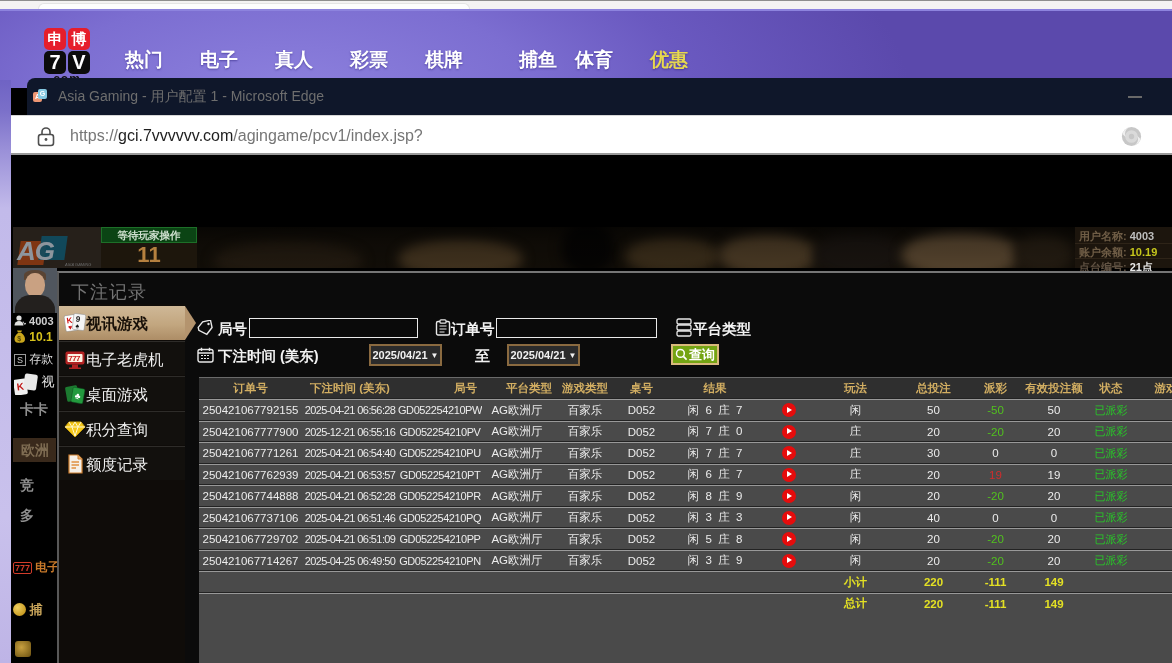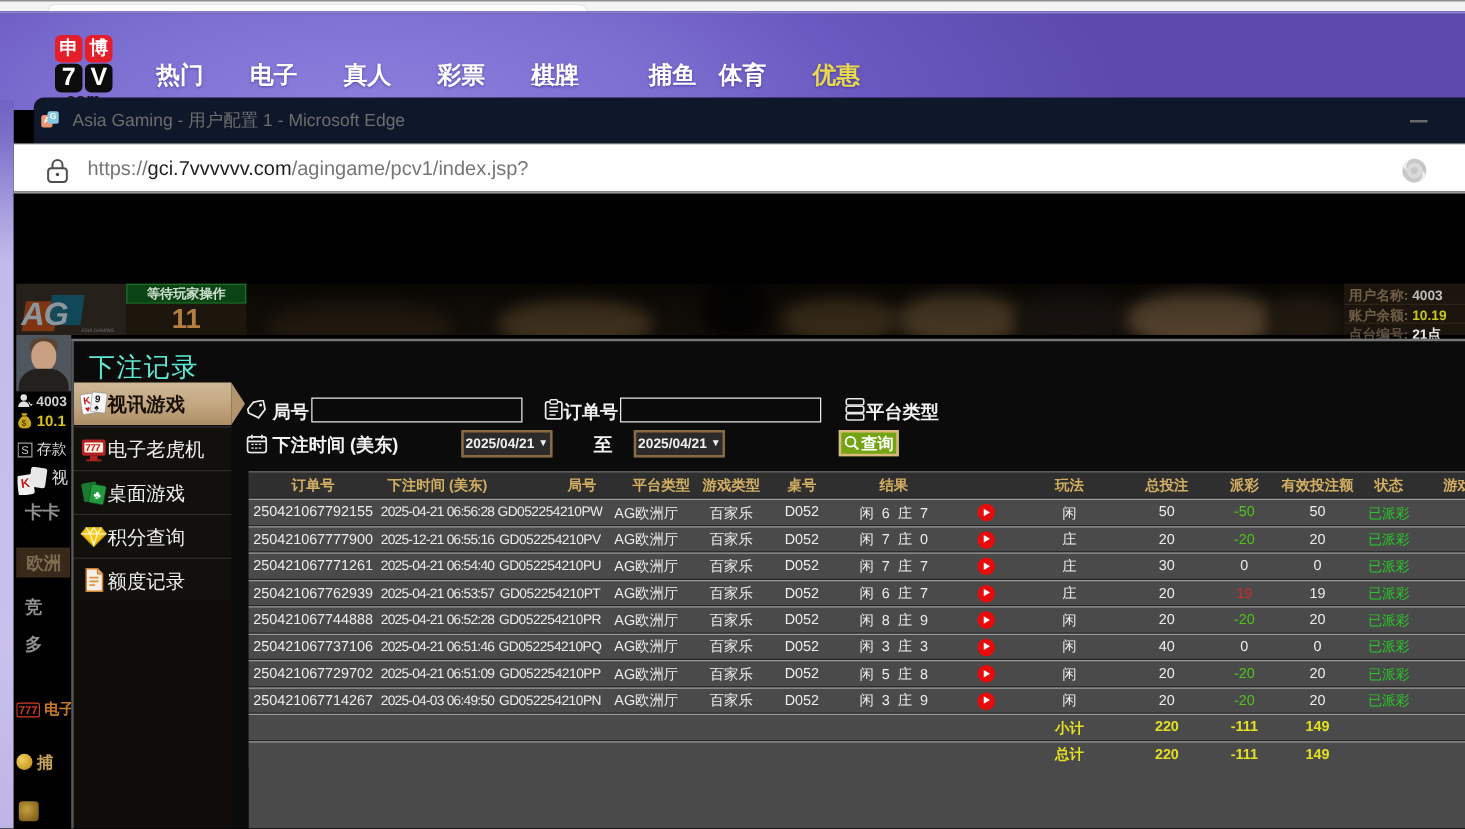--- a/index.html
+++ b/index.html
@@ -45,21 +45,21 @@
 .urow { position:absolute; left:4px; white-space:nowrap; color:#6f5d46; }
 .urow b { color:#bdbdbd; }
 
 .lefty { position:absolute; color:#8a8a8a; white-space:nowrap; overflow:hidden; }
 #portrait { left:2px; top:113px; width:44px; height:45px; background:#50565e; overflow:hidden; }
 #face { position:absolute; left:12px; top:5px; width:20px; height:24px; border-radius:48%; background:#c9a182; }
 #hair { position:absolute; left:11px; top:2px; width:22px; height:10px; border-radius:50% 50% 0 0; background:#5a4433; }
 #suit { position:absolute; left:2px; top:27px; width:40px; height:18px; border-radius:40% 40% 0 0/80% 80% 0 0; background:#23201e; }
 
 #panel { left:46px; top:116px; width:1116px; height:392px; background:#0b0b0b; border-top:2px solid #767676; border-left:2px solid #585858; overflow:hidden; }
-#ptitle { position:absolute; left:12px; top:7px; font-size:21px; color:#5eead4; letter-spacing:1px; }
+#ptitle { position:absolute; left:12px; top:7px; font-size:18px; color:#737373; letter-spacing:1px; }
 #sidebar { position:absolute; left:0; top:31px; width:126px; height:359px; background:#0f0c09; }
 .mitem { position:absolute; left:0; width:126px; height:34px; background:#12100d; border-top:1px solid #2e2c29; }
 .mitem .mi { position:absolute; left:4px; top:5px; }
 .mitem .mt { position:absolute; left:27px; top:8px; font-size:15.5px; color:#efefef; }
 #mit1 { background:linear-gradient(180deg,#cfb897 0%,#c2a67f 55%,#ad8d66 100%); border-top:none; }
 #mit1 .mt { color:#181008; font-weight:bold; }
 #arrow1 { position:absolute; left:126px; top:0; width:0; height:0; border-left:11px solid #b4946e; border-top:17px solid transparent; border-bottom:17px solid transparent; }
 
 .flabel { position:absolute; font-size:14.5px; font-weight:bold; color:#f2f2f2; }
 .finput { position:absolute; height:20px; background:#0a0a0a; border:1.3px solid #eaeaea; }
@@ -89,21 +89,21 @@
   <div class="abs" id="nav">
     <div class="redsq" style="left:44px; top:17px;">申</div>
     <div class="redsq" style="left:68px; top:17px;">博</div>
     <div class="blksq" style="left:44px; top:40px;">7</div>
     <div class="blksq" style="left:68px; top:40px;">V</div>
     <div id="logocom">com</div>
     <div class="navitem" style="left:106px;">热门</div>
     <div class="navitem" style="left:181px;">电子</div>
     <div class="navitem" style="left:256px;">真人</div>
     <div class="navitem" style="left:331px;">彩票</div>
-    <div class="navitem" style="left:406px;text-decoration:underline;">棋牌</div>
+    <div class="navitem" style="left:406px;">棋牌</div>
     <div class="navitem" style="left:481px;text-align:right;">捕鱼</div>
     <div class="navitem" style="left:556px;">体育</div>
     <div class="navitem" style="left:631px; color:#e8d94e;">优惠</div>
   </div>
   <div class="abs" id="titlebar">
     <div class="favsq" style="left:6px; top:14px; background:#ee9673;">A</div>
     <div class="favsq" style="left:11px; top:11px; background:#85c8e2;">G</div>
     <div id="wtitle">Asia Gaming - 用户配置 1 - Microsoft Edge</div>
     <div id="minbtn"></div>
     <div id="maxbtn"></div>
@@ -398,21 +398,21 @@
             </div>
             <div class="c8">闲</div>
             <div class="c9">20</div>
             <div class="c10 grn">-20</div>
             <div class="c11">20</div>
             <div class="c12 lime">已派彩</div>
             <div class="c13"></div>
         </div>
         <div class="trow">
           <div class="c1">250421067714267</div>
-            <div class="c2">2025-04-03 06:49:50</div>
+            <div class="c2">2025-04-25 06:49:50</div>
             <div class="c3">GD052254210PN</div>
             <div class="c4">AG欧洲厅</div>
             <div class="c5">百家乐</div>
             <div class="c6">D052</div>
             <div class="c7">闲&nbsp; 3&nbsp; 庄&nbsp; 9</div>
             <div class="cp">
               <span class="pb"></span>
             </div>
             <div class="c8">闲</div>
             <div class="c9">20</div>

